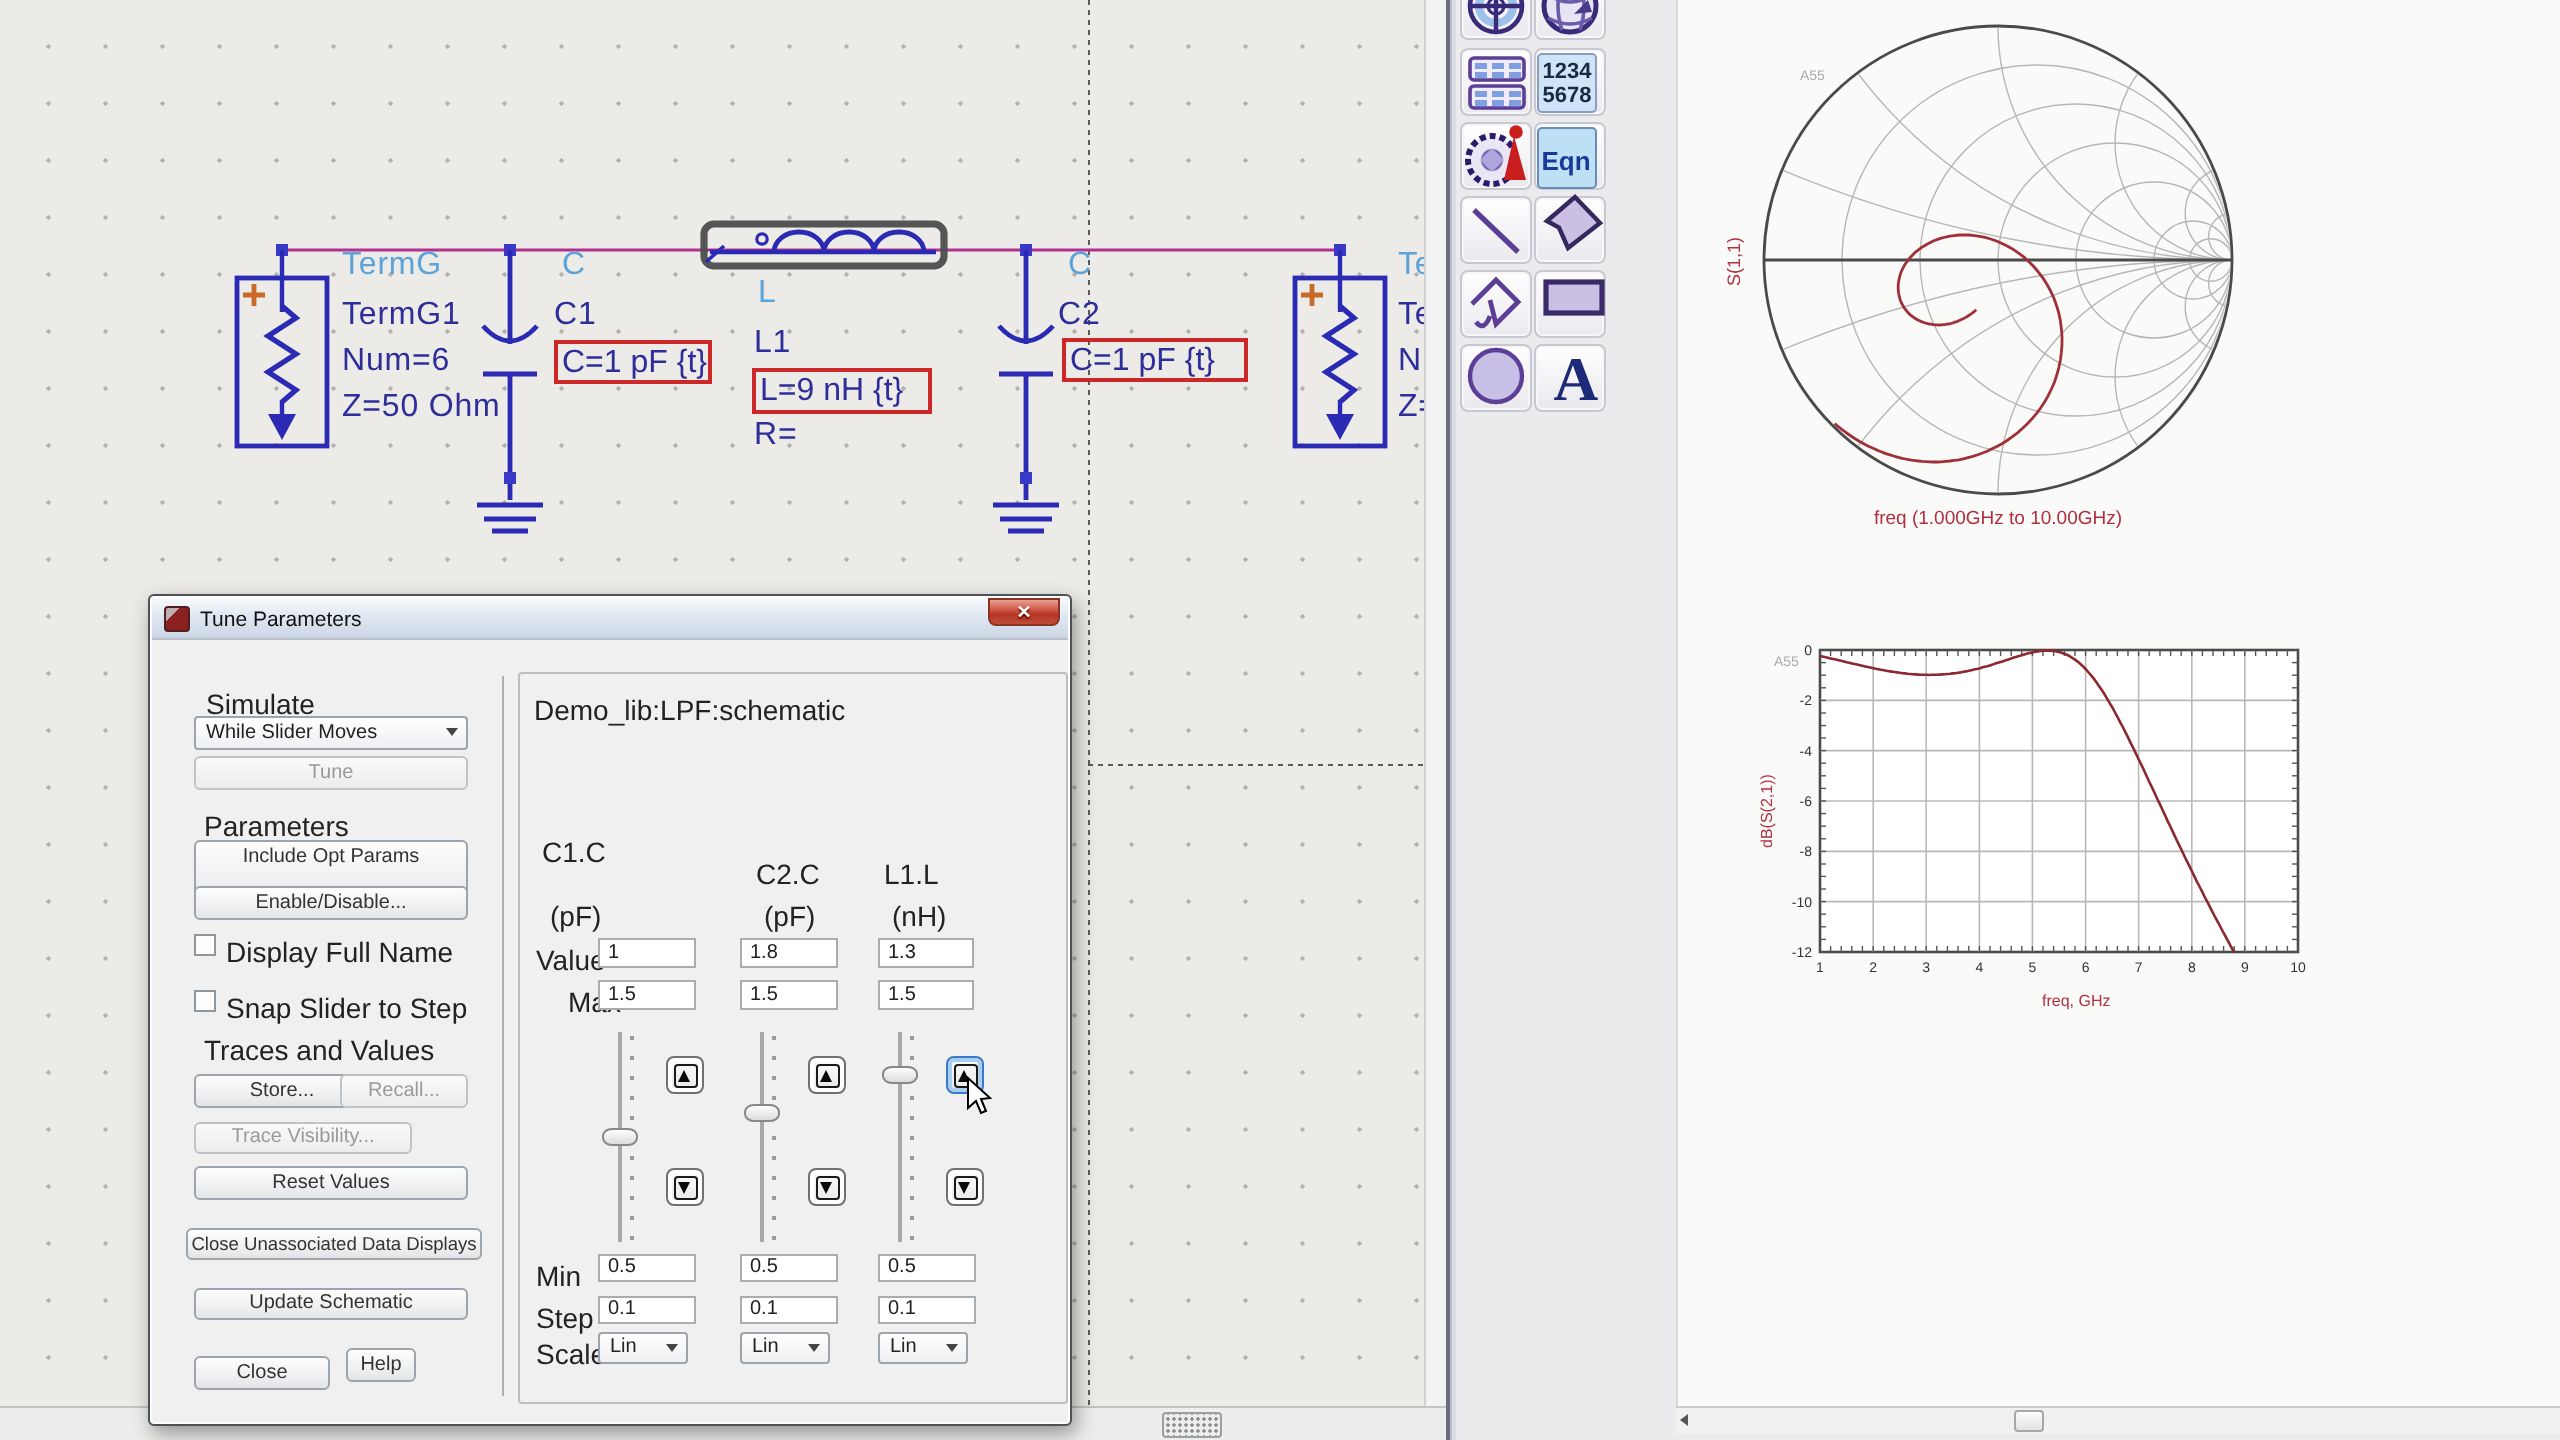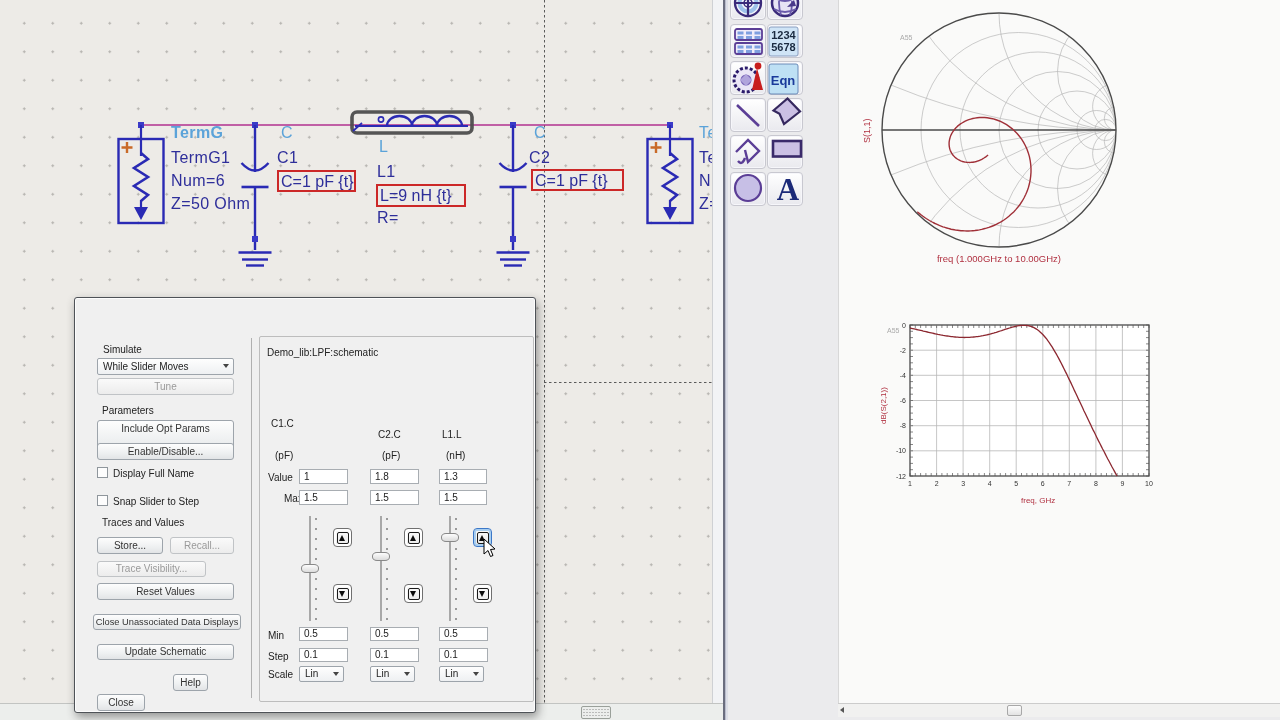--- a/index.html
+++ b/index.html
@@ -14,21 +14,21 @@
 #tb{left:728px;top:0;width:110px;height:720px;background:#ebebed}
 #dp{left:838px;top:0;width:442px;height:703px;background:#fafaf9;border-left:1px solid #d8d8d8}
 #hs2{left:838px;top:703px;width:442px;height:14px;background:#f1f1f0;border-top:1px solid #cccccc}
 #hs2 .thumb{position:absolute;left:169px;top:1px;width:15px;height:11px;background:linear-gradient(#fcfcfc,#e3e3e3);border:1px solid #a8a8a8;border-radius:2px}
 .tbtn{position:absolute;width:36px;height:34px;background:linear-gradient(#ffffff,#e9e9ee);border:1px solid #c8c8d0;border-radius:4px;box-shadow:inset 0 0 0 1px #f6f6fa}
 .dlg{left:74px;top:297px;width:462px;height:416px;background:#f0f0f0;border:1px solid #4e5257;border-radius:3px;box-shadow:2px 4px 10px rgba(40,40,40,.45), inset 0 0 0 1px #fdfdfd}
 .tbar{position:absolute;left:1px;top:1px;right:1px;height:21px;background:linear-gradient(#f7fafc,#dfe8f2 45%,#ccd6e5);border-radius:2px 2px 0 0;border-bottom:1px solid #b8c0cc}
 .tbar .ttl{position:absolute;left:24px;top:5px;font-size:10.5px;color:#111}
 .tbar .ico{position:absolute;left:6px;top:4px;width:13px;height:13px;background:linear-gradient(135deg,#c0aEB0 0 30%,#8a2020 30%);border:1px solid #502020;border-radius:2px}
 .cbtn{position:absolute;right:4px;top:0px;width:36px;height:14px;background:linear-gradient(#e9a093,#d1584a 40%,#b53627 60%,#c04b36);border:1px solid #8a3325;border-radius:0 0 4px 4px;color:#fff;font-size:9px;text-align:center;line-height:12px;font-weight:bold;text-shadow:0 1px 1px #500}
-.lbl{position:absolute;font-size:10px;color:#222}
+.lbl{position:absolute;font-size:14px;color:#222}
 .btn{position:absolute;font-size:10px;white-space:nowrap;color:#333;background:linear-gradient(#fdfdfd,#eef0f1 60%,#e2e4e6);border:1px solid #9da4ab;border-radius:3px;text-align:center}
 .btn.dis{color:#9a9a9a;border-color:#c0c3c6;background:linear-gradient(#fafafa,#ececec)}
 .tbox{position:absolute;background:#fff;border:1px solid #a8adb2;font-size:10px;color:#222;padding-left:4px}
 .cb{position:absolute;width:11px;height:11px;background:#fdfdfd;border:1px solid #8f969c}
 .ddl{position:absolute;background:linear-gradient(#fefefe,#eef0f2);border:1px solid #9da4ab;border-radius:2px;font-size:10px;color:#222}
 .ddl i{position:absolute;right:4px;top:5px;width:0;height:0;border-left:3.5px solid transparent;border-right:3.5px solid transparent;border-top:4px solid #444;font-style:normal}
 .ud{position:absolute;width:19px;height:19px;background:linear-gradient(#fbfbfb,#e8e8e8);border:1px solid #707070;border-radius:4px;box-shadow:inset 0 0 0 2px #fff}
 
 .gb{position:absolute;border:1px solid #bdbdbd;border-radius:2px}
 </style></head><body>
@@ -70,21 +70,21 @@
       <line x1="500" y1="259.5" x2="526" y2="259.5" stroke="#2a2ab4" stroke-width="2.4"></line>
       <line x1="504" y1="265.5" x2="522" y2="265.5" stroke="#2a2ab4" stroke-width="2.4"></line>
       <rect x="352" y="112" width="120" height="21" rx="5" fill="none" stroke="#4d4d4d" stroke-width="3.6" opacity="0.95"></rect>
       <line x1="355" y1="126" x2="468" y2="126" stroke="#2a2ab4" stroke-width="2.2"></line>
       <path d="M353,131 l9,-8" stroke="#2a2ab4" stroke-width="1.8"></path>
       <circle cx="381" cy="119.5" r="2.6" fill="none" stroke="#2a2ab4" stroke-width="1.6"></circle>
       <path d="M387,126 a12.5,10 0 0 1 25,0" fill="none" stroke="#2a2ab4" stroke-width="2.4"></path>
       <path d="M412,126 a12.5,10 0 0 1 25,0" fill="none" stroke="#2a2ab4" stroke-width="2.4"></path>
       <path d="M437,126 a12.5,10 0 0 1 25,0" fill="none" stroke="#2a2ab4" stroke-width="2.4"></path>
     </svg>
-    <div class="abs" style="left:171px;top:124px;font-size:16px;letter-spacing:0.4px;color:#5ba3d9;white-space:nowrap;font-weight:bold">TermG</div>
+    <div class="abs" style="left:171px;top:124px;font-size:16px;letter-spacing:0.4px;color:#5ba3d9;white-space:nowrap;font-weight:normal">TermG</div>
     <div class="abs" style="left:171px;top:149px;font-size:16px;letter-spacing:0.4px;color:#2e2e9a;white-space:nowrap;font-weight:normal">TermG1</div>
     <div class="abs" style="left:171px;top:172px;font-size:16px;letter-spacing:0.4px;color:#2e2e9a;white-space:nowrap;font-weight:normal">Num=6</div>
     <div class="abs" style="left:171px;top:195px;font-size:16px;letter-spacing:0.4px;color:#2e2e9a;white-space:nowrap;font-weight:normal">Z=50 Ohm</div>
     <div class="abs" style="left:281px;top:124px;font-size:16px;letter-spacing:0.4px;color:#5ba3d9;white-space:nowrap;font-weight:normal">C</div>
     <div class="abs" style="left:277px;top:149px;font-size:16px;letter-spacing:0.4px;color:#2e2e9a;white-space:nowrap;font-weight:normal">C1</div>
     <div class="abs" style="left:379px;top:138px;font-size:16px;letter-spacing:0.4px;color:#5ba3d9;white-space:nowrap;font-weight:normal">L</div>
     <div class="abs" style="left:377px;top:163px;font-size:16px;letter-spacing:0.4px;color:#2e2e9a;white-space:nowrap;font-weight:normal">L1</div>
     <div class="abs" style="left:377px;top:209px;font-size:16px;letter-spacing:0.4px;color:#2e2e9a;white-space:nowrap;font-weight:normal">R=</div>
     <div class="abs" style="left:534px;top:124px;font-size:16px;letter-spacing:0.4px;color:#5ba3d9;white-space:nowrap;font-weight:normal">C</div>
     <div class="abs" style="left:529px;top:149px;font-size:16px;letter-spacing:0.4px;color:#2e2e9a;white-space:nowrap;font-weight:normal">C2</div>
@@ -383,38 +383,43 @@
       <text x="1020" y="503" font-size="8" fill="#b03040" font-family="Liberation Sans" transform="translate(-838,0)">freq, GHz</text>
       <text x="47" y="424" font-size="8" fill="#b03040" transform="rotate(-90 47 424)" font-family="Liberation Sans">dB(S(2,1))</text>
       <text x="48" y="333" font-size="7" fill="#aaa">A55</text>
     </svg>
   </div>
 <div class="abs" id="hs2">
     <div style="position:absolute;left:2px;top:3px;width:0;height:0;border-top:3.5px solid transparent;border-bottom:3.5px solid transparent;border-right:4px solid #555"></div>
     <div class="thumb"></div>
   </div>
 <div class="abs dlg">
+    <div class="tbar">
+      <div class="ico"></div>
+      <div class="ttl">Tune Parameters</div>
+      <div class="cbtn">✕</div>
+    </div>
     <div class="lbl" style="left:28px;top:46px;color:#222">Simulate</div>
     <div class="ddl" style="left:22px;top:60px;width:137px;height:17px;line-height:15px;padding-left:5px">While Slider Moves<i></i></div>
     <div class="btn dis" style="left:22px;top:80px;width:137px;height:17px;line-height:15px">Tune</div>
     <div class="lbl" style="left:27px;top:107px;color:#222">Parameters</div>
     <div class="btn" style="left:22px;top:122px;width:137px;height:34px;line-height:15px">Include Opt Params</div>
     <div class="btn" style="left:22px;top:145px;width:137px;height:17px;line-height:15px">Enable/Disable...</div>
     <div class="cb" style="left:22px;top:169px"></div>
     <div class="lbl" style="left:38px;top:170px;color:#222">Display Full Name</div>
     <div class="cb" style="left:22px;top:197px"></div>
     <div class="lbl" style="left:38px;top:198px;color:#222">Snap Slider to Step</div>
     <div class="lbl" style="left:27px;top:219px;color:#222">Traces and Values</div>
-    <div class="btn" style="left:22px;top:239px;width:66px;height:17px;line-height:15px">Store...</div>
+    <div class="btn" style="left:22px;top:239px;width:88px;height:17px;line-height:15px">Store...</div>
     <div class="btn dis" style="left:95px;top:239px;width:64px;height:17px;line-height:15px">Recall...</div>
     <div class="btn dis" style="left:22px;top:263px;width:109px;height:16px;line-height:14px">Trace Visibility...</div>
     <div class="btn" style="left:22px;top:285px;width:137px;height:17px;line-height:15px">Reset Values</div>
     <div class="btn" style="left:18px;top:316px;width:148px;height:16px;line-height:14px;font-size:9.3px">Close Unassociated Data Displays</div>
     <div class="btn" style="left:22px;top:346px;width:137px;height:16px;line-height:14px">Update Schematic</div>
-    <div class="btn" style="left:22px;top:396px;width:48px;height:17px;line-height:15px">Close</div>
+    <div class="btn" style="left:22px;top:380px;width:68px;height:17px;line-height:15px">Close</div>
     <div class="btn" style="left:98px;top:376px;width:35px;height:17px;line-height:15px">Help</div>
     <div class="abs" style="left:176px;top:40px;width:1px;height:360px;background:#b0b0b0"></div>
     <div class="gb" style="left:184px;top:38px;width:275px;height:366px"></div>
     <div class="lbl" style="left:192px;top:49px;color:#222">Demo_lib:LPF:schematic</div>
     <div class="lbl" style="left:196px;top:120px;color:#222">C1.C</div>
     <div class="lbl" style="left:200px;top:152px;color:#222">(pF)</div>
     <div class="lbl" style="left:303px;top:131px;color:#222">C2.C</div>
     <div class="lbl" style="left:307px;top:152px;color:#222">(pF)</div>
     <div class="lbl" style="left:367px;top:131px;color:#222">L1.L</div>
     <div class="lbl" style="left:371px;top:152px;color:#222">(nH)</div>

